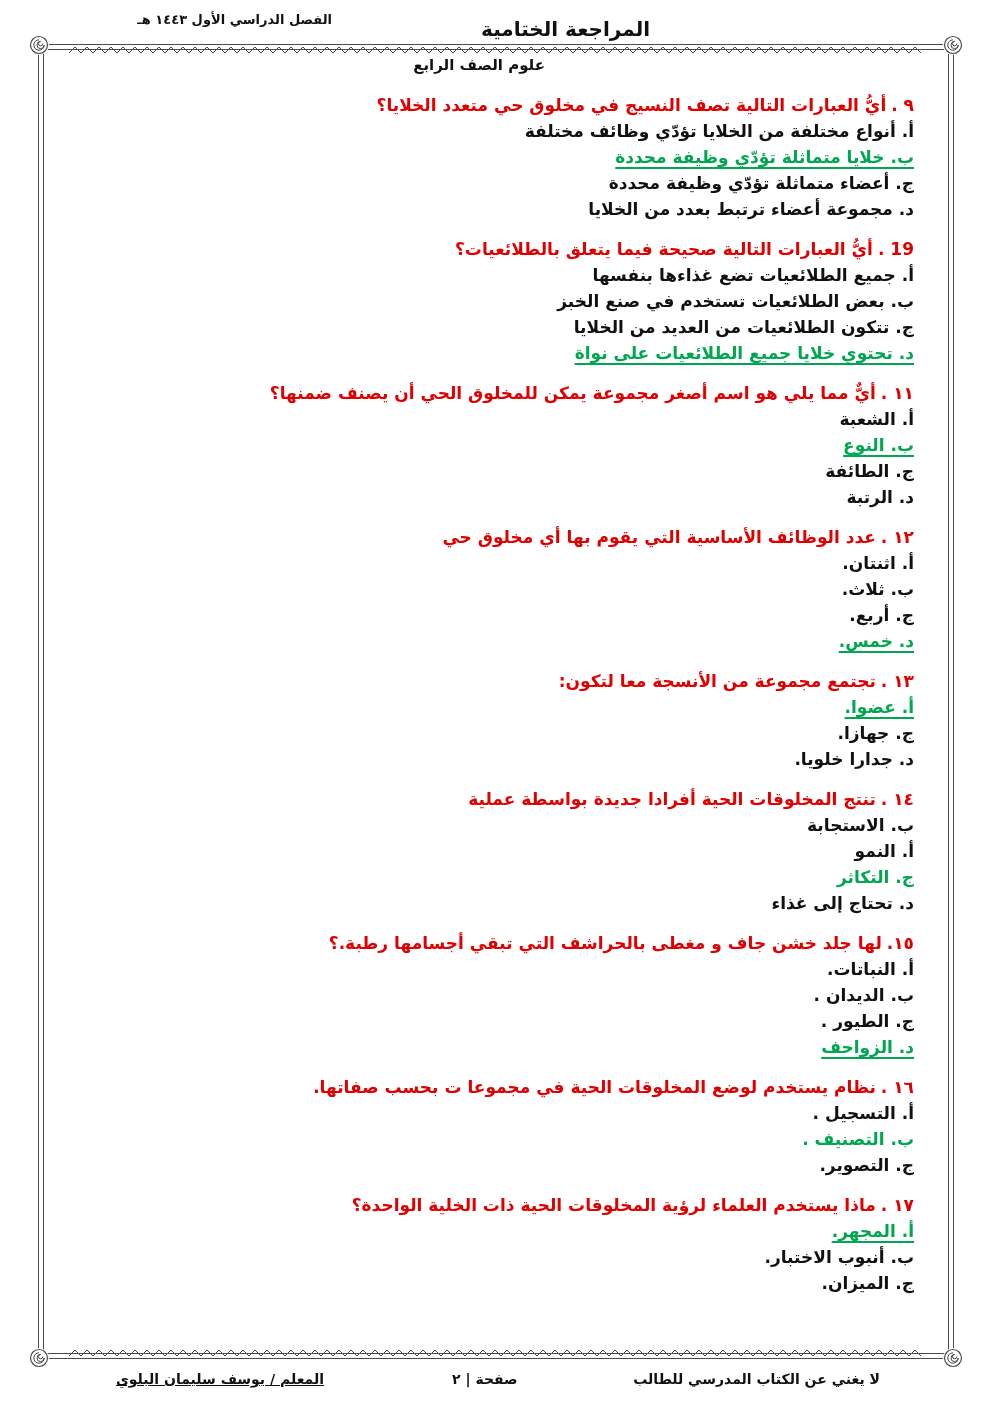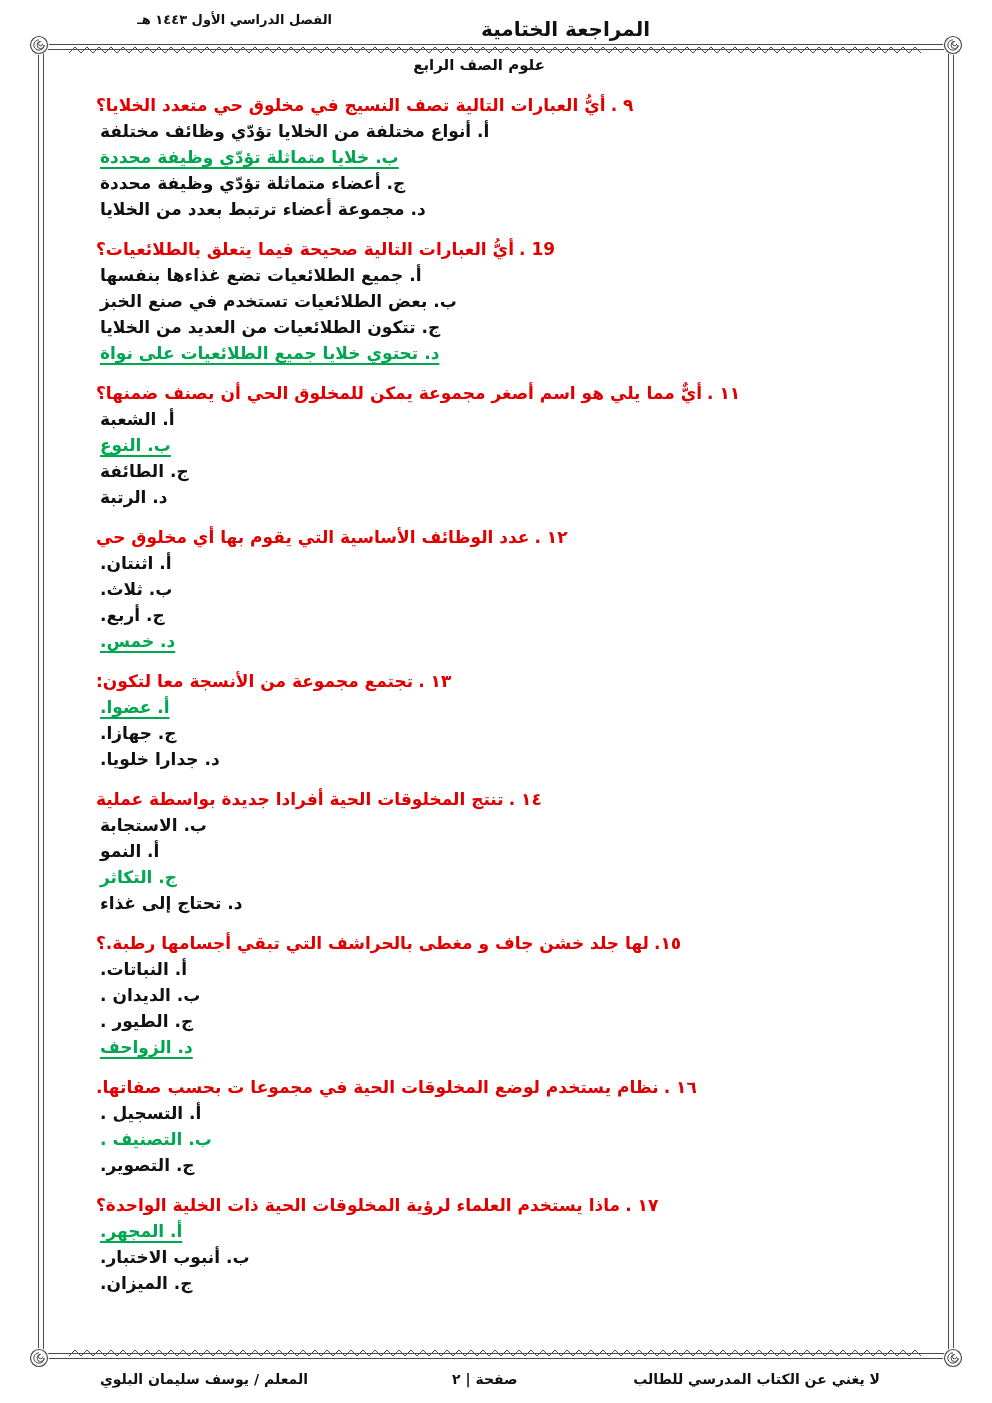--- a/index.html
+++ b/index.html
@@ -31,40 +31,40 @@
   .zigzag-top    { top:0px; }
   .zigzag-bottom { bottom:0px; }
   .corner { position:absolute; width:20px; height:20px; background:#fff; border-radius:50%; }
   .c-tl { left:-10px;  top:-10px; }
   .c-tr { right:-10px; top:-10px; }
   .c-bl { left:-10px;  bottom:-10px; }
   .c-br { right:-10px; bottom:-10px; }
 
   
   .content {
-    position:absolute; top:92px; right:72px; left:96px;
-    direction:rtl; text-align:left;
+    position:absolute; top:92px; right:78px; left:96px;
+    direction:rtl; text-align:right;
     font-size:17px; line-height:26px;
   }
   .question-block { margin-bottom:14px; }
   .q-line { color:var(--q-color,#e00000); white-space:nowrap; }
   .q-num  { margin-left:5px; }
   .option { color:var(--text-color,#111111); white-space:nowrap; padding-left:4px; }
   .option.correct { color:var(--ok-color,#00a650); }
   .option.underlined {
     text-decoration:underline;
     text-decoration-thickness:1.5px;
     text-underline-offset:4px;
   }
 
   
   .footer span { position:absolute; white-space:nowrap; direction:rtl; font-size:14px; }
   .f-note    { right:112px; top:1371px; }
   .f-page    { left:452px;  top:1371px; font-size:15px; }
-  .f-teacher { left:100px;  top:1371px; }
+  .f-teacher { left:116px;  top:1371px;text-decoration:underline; }
 </style>
 </head>
 <body>
 
 <div class="header-bar">
   <span class="h-title">المراجعة الختامية</span>
   <span class="h-subject">علوم الصف الرابع</span>
   <span class="h-term">الفصل الدراسي الأول  ١٤٤٣ هـ</span>
 </div>
 

